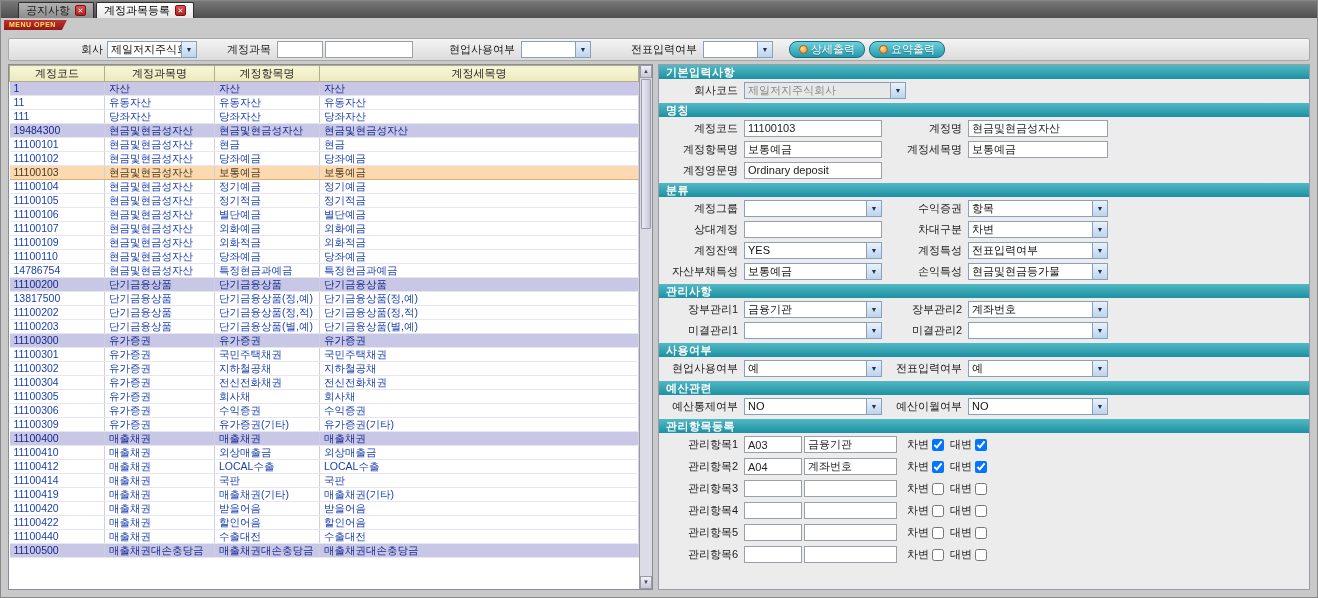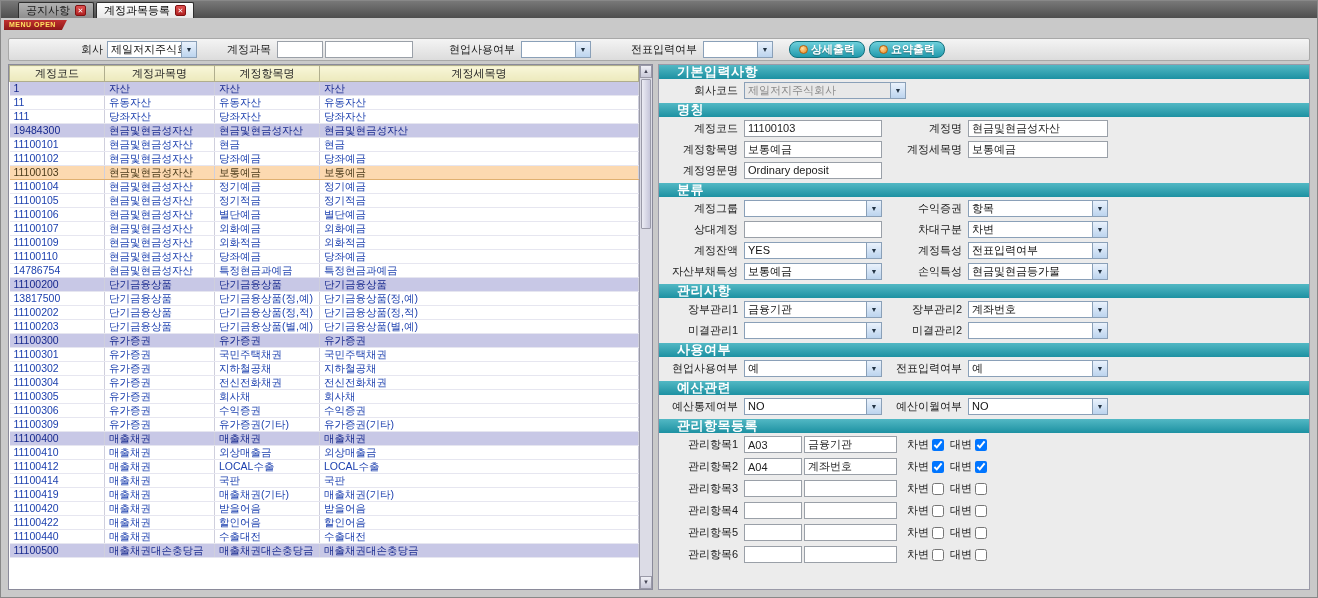--- a/index.html
+++ b/index.html
@@ -20,39 +20,39 @@
   .flt-label { color:#1a1a1a; white-space:nowrap; }
   .ml72{margin-left:72px}.ml36{margin-left:36px}.ml40{margin-left:40px}.ml30{margin-left:30px}
   .ml16{margin-left:16px}.ml6{margin-left:6px}.ml4{margin-left:4px}.ml2{margin-left:2px}
   .finput { height:17px; border:1px solid #9aa0a8; background:#fff; font-size:11px; padding:0 3px; font-family:inherit; color:#222; }
   .w46{width:46px}.w88{width:88px}.w90{width:90px}.w70{width:70px}.w140{width:140px}.w138{width:138px}.w162{width:162px}.w58{width:58px}.w93{width:93px}
   .combo { height:17px; border:1px solid #8aa0b8; background:#fff; display:flex; align-items:stretch; }
   .combo-text { flex:1; padding:0 3px; line-height:15px; overflow:hidden; white-space:nowrap; color:#111; }
   .combo-btn { width:15px; background:linear-gradient(#eaf2fc,#bcd4ee); border-left:1px solid #8aa0b8; color:#234; font-size:7px; line-height:15px; text-align:center; }
   .combo.disabled { background:#e8e8e8; }
   .combo.disabled .combo-text { color:#8a8a8a; }
-  .print-btn { height:17px; background:linear-gradient(#6fd0dc,#219aac); border:1px solid #13707e; border-radius:8px; color:#fff; font-weight:bold; font-size:11px; display:flex; align-items:center; gap:3px; padding:0 9px; cursor:default; font-family:inherit; text-shadow:0 1px 1px rgba(0,0,0,.35); }
+  .print-btn { height:17px; background:linear-gradient(#6fd0dc,#219aac); border:1px solid #13707e; border-radius:8px; color:#fff; font-weight:normal; font-size:11px; display:flex; align-items:center; gap:3px; padding:0 9px; cursor:default; font-family:inherit; text-shadow:0 1px 1px rgba(0,0,0,.35); }
   .print-icon { width:9px; height:9px; border-radius:50%; background:radial-gradient(circle at 35% 35%, #ffe0a0, #e88018); border:1px solid #b06010; }
 
   
   .main { position:absolute; top:63px; left:7px; right:7px; bottom:7px; display:flex; gap:5px; }
   .grid-wrap { width:645px; background:#fff; border:1px solid #8a8a9a; display:flex; overflow:hidden; }
   table.grid { border-collapse:collapse; table-layout:fixed; width:632px; align-self:flex-start; }
   table.grid th { background:linear-gradient(#f8f6d8,#ece9bc); border:1px solid #b0ae8e; font-weight:normal; height:16px; font-size:11px; color:#222; }
   table.grid td { border-right:1px solid #cfcfdd; border-bottom:1px solid #e6e6f0; height:13px; line-height:13px; font-size:10.5px; color:#1b3fae; padding:0 4px; white-space:nowrap; overflow:hidden; }
   tr.group td { background:#c8c8e6; color:#17298f; }
   tr.selected td { background:#fcd9b0; color:#4a3a1a; border-bottom:1px solid #e0b070; }
   .vscroll { width:13px; background:#dcdce6; border-left:1px solid #9a9aa8; display:flex; flex-direction:column; }
   .vs-arrow { height:13px; background:linear-gradient(#f0f0f6,#c8c8d8); border:1px solid #9a9aa8; font-size:6px; color:#445; text-align:center; line-height:11px; }
   .vs-thumb { height:150px; margin:1px; background:linear-gradient(90deg,#ececf4,#c6c6da); border:1px solid #9a9aa8; border-radius:1px; }
   .vs-track { flex:1; }
 
   
   .panel { flex:1; background:#ececec; border:1px solid #9a9aa8; overflow:hidden; padding-bottom:4px; }
-  .section-header { height:14px; background:linear-gradient(#52b8c4,#1d91a2); color:#fff; font-weight:bold; font-size:13px; line-height:14px; padding-left:18px; margin-top:3px; letter-spacing:.5px; }
+  .section-header { height:14px; background:linear-gradient(#52b8c4,#1d91a2); color:#fff; font-weight:bold; font-size:11px; line-height:14px; padding-left:7px; margin-top:3px; letter-spacing:.5px; }
   .section-header.first { margin-top:0; }
   .form-row { display:flex; align-items:center; height:20px; margin-top:1px; }
   .flabel { width:85px; text-align:right; padding-right:6px; color:#1a1a1a; white-space:nowrap; }
   .flabel.second { width:86px; }
   .cb-label { margin-left:10px; margin-right:3px; color:#1a1a1a; }
   .cb-label.second { margin-left:6px; }
   input[type=checkbox]{ width:12px; height:12px; }
   .mgmt-row { height:21px; }
 </style>
 </head>

